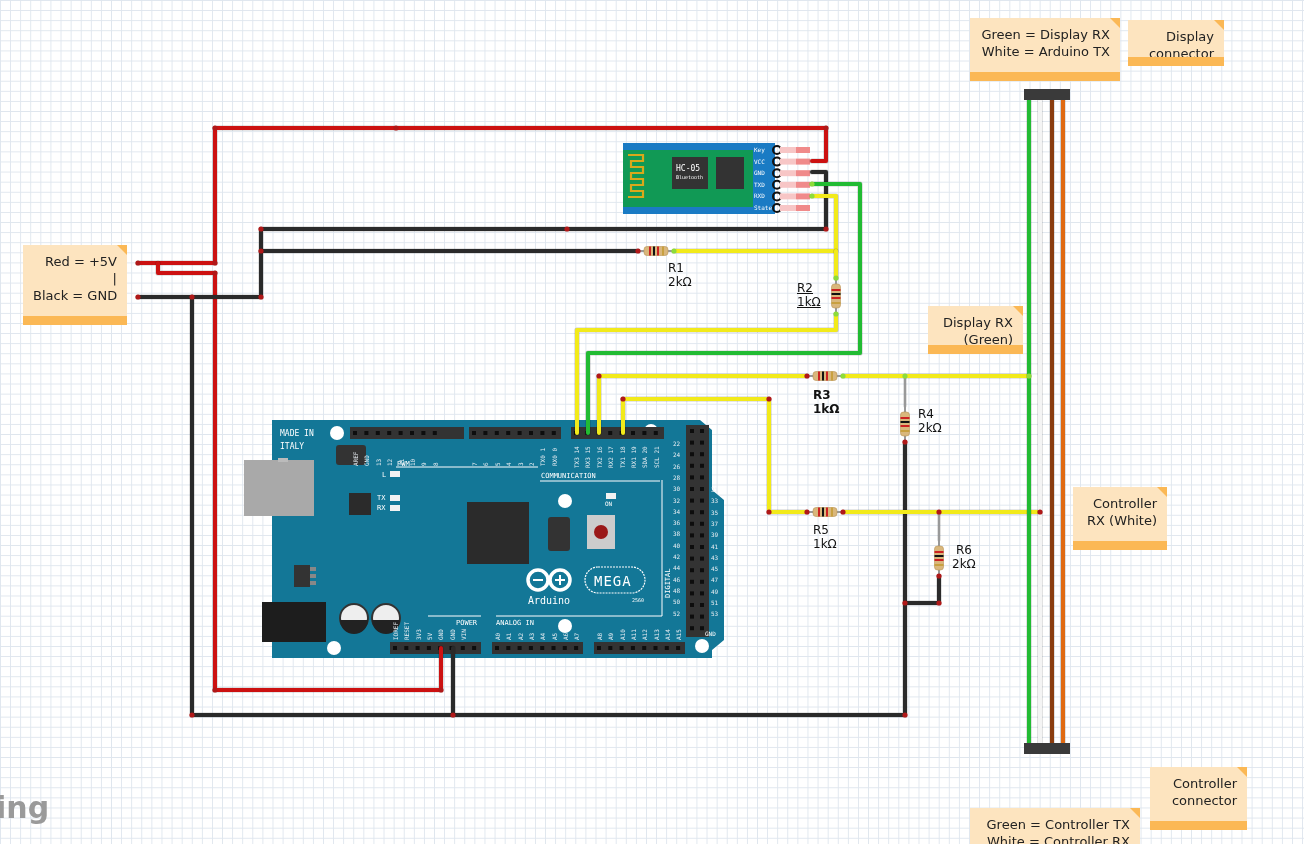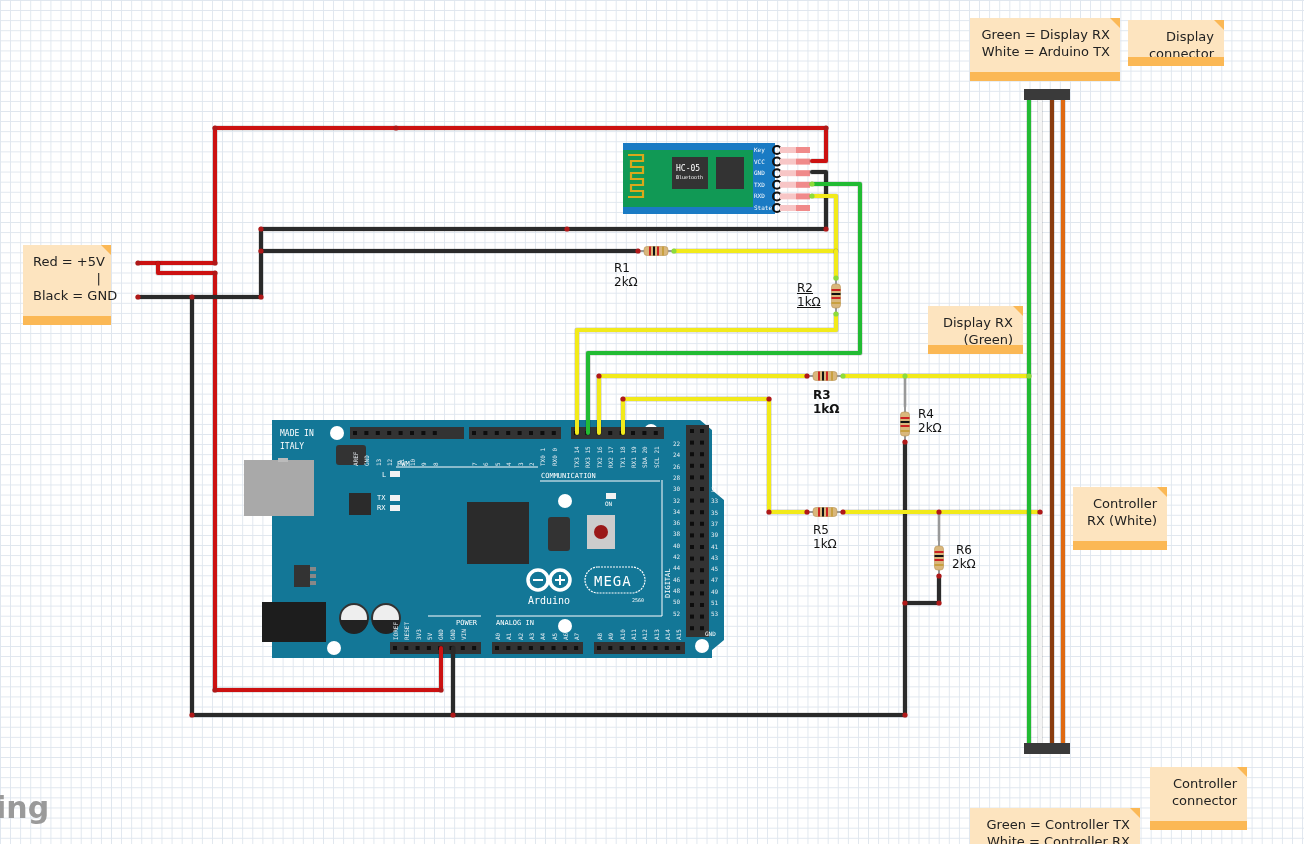--- a/index.html
+++ b/index.html
@@ -422,21 +422,21 @@
       <circle cx="836" cy="278" r="2.6" fill="#8ddc3a"></circle>
       <circle cx="836" cy="314" r="2.6" fill="#8ddc3a"></circle>
       <circle cx="843" cy="376" r="2.6" fill="#8ddc3a"></circle>
       <circle cx="905" cy="376" r="2.6" fill="#8ddc3a"></circle>
       <circle cx="1029" cy="376" r="2.6" fill="#8ddc3a"></circle>
       <circle cx="812" cy="184" r="2.6" fill="#8ddc3a"></circle>
       <circle cx="812" cy="196" r="2.6" fill="#8ddc3a"></circle>
     </g>
 </svg>
 
-<div class="label" style="left:614px;top:261px;">
+<div class="label" style="left:668px;top:261px;">
     <div>R1</div>
     <div>2kΩ</div>
   </div>
 <div class="label" style="left:797px;top:281px;text-decoration:underline;">
     <div>R2</div>
     <div>1kΩ</div>
   </div>
 <div class="label" style="left:813px;top:388px;font-weight:bold;">
     <div>R3</div>
     <div>1kΩ</div>
@@ -447,21 +447,21 @@
   </div>
 <div class="label" style="left:813px;top:523px;">
     <div>R5</div>
     <div>1kΩ</div>
   </div>
 <div class="label" style="left:952px;top:543px;text-align:center;">
     <div>R6</div>
     <div>2kΩ</div>
   </div>
 
-<div class="note" style="left:23px;top:245px;width:88px;height:80px;">
+<div class="note" style="left:23px;top:245px;width:104px;height:80px;">
   <span class="line">Red = +5V</span>
   <span class="line">|</span>
   <span class="line">Black = GND</span>
   <div class="foot"></div>
 </div>
 <div class="note" style="left:970px;top:18px;width:150px;height:63px;">
   <span class="line">Green = Display RX</span>
   <span class="line">White = Arduino TX</span>
   <div class="foot"></div>
 </div>

